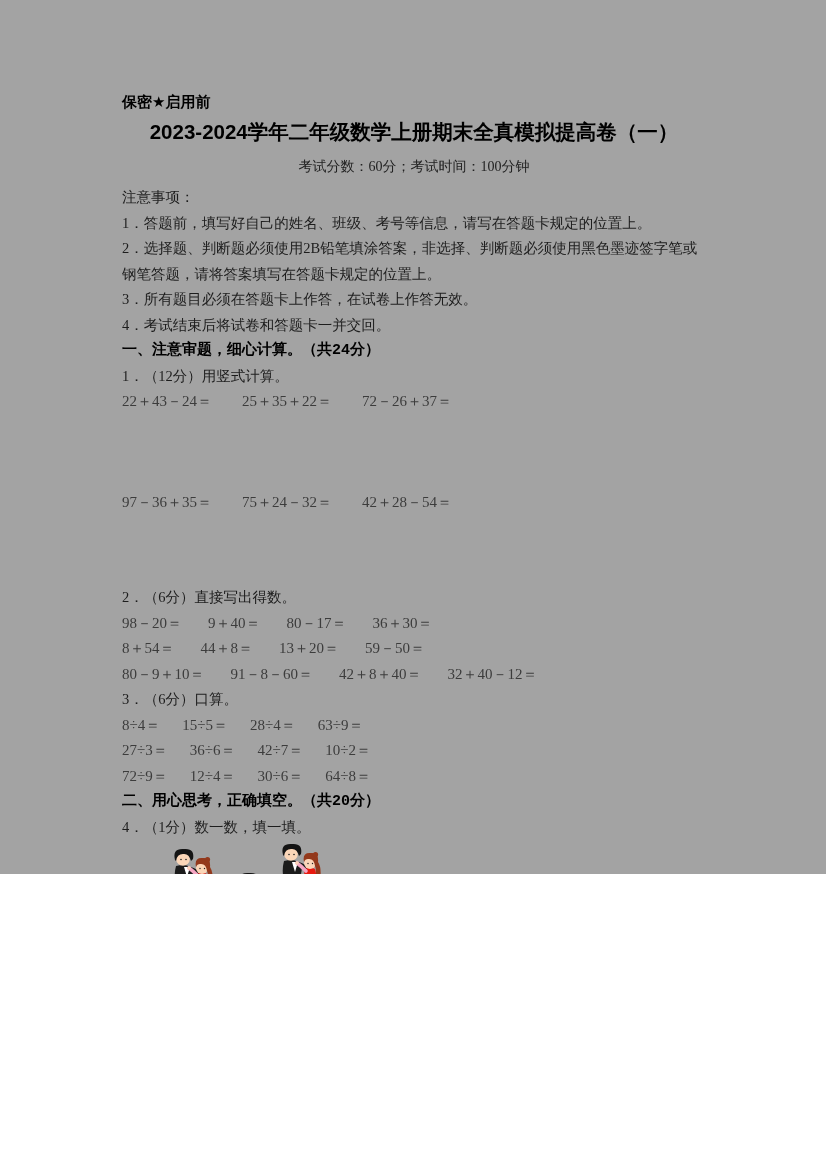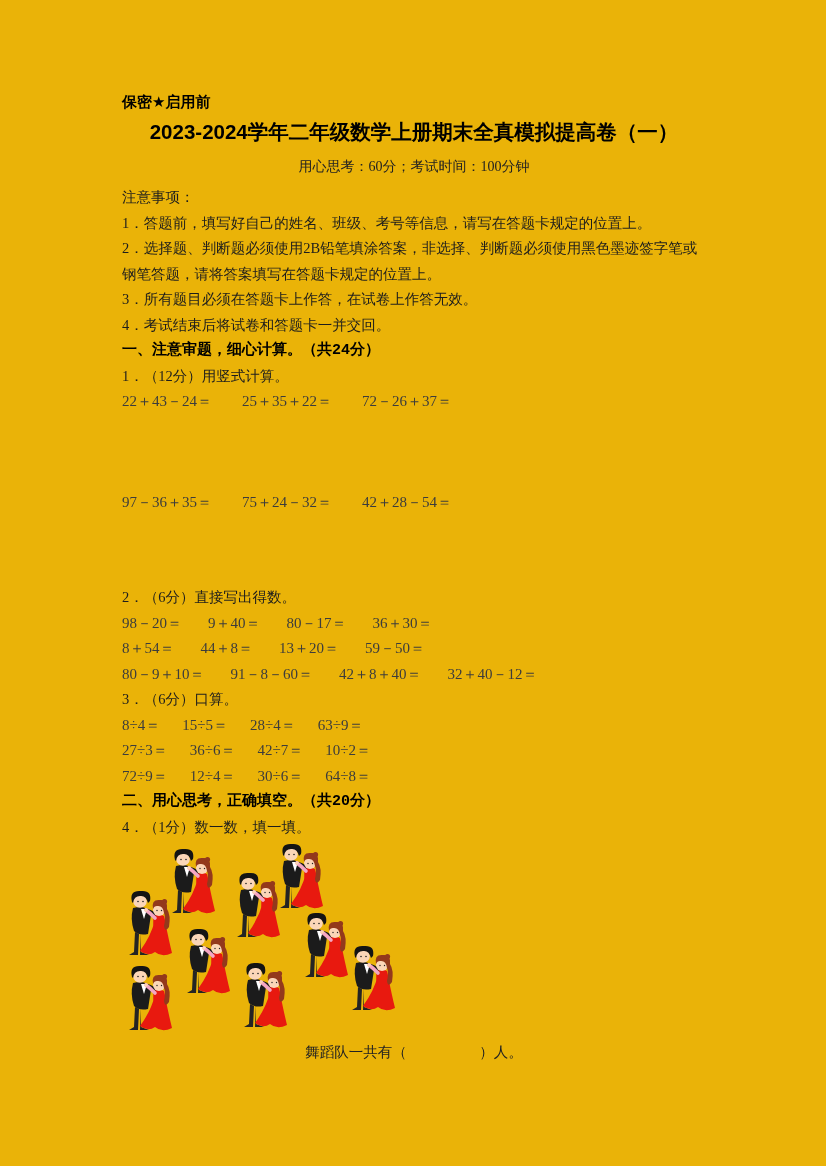--- a/index.html
+++ b/index.html
@@ -1,19 +1,19 @@
 <!DOCTYPE html>
 <html><head>
 <meta charset="utf-8">
 <style>
   html,body{margin:0;padding:0;background:#ffffff;}
   .page{
     position:relative;
-    width:826px;height:1166px;
-    background:#eab308;
+    width:826px;height:874px;
+    background:#a3a3a3;
     overflow:hidden;
     font-family:"Liberation Serif","DejaVu Serif",serif;
     color:#1d1d1d;
   }
   .content{padding:93px 120px 0 122px;width:584px;}
   .confidential{
     font-family:"Liberation Sans","DejaVu Sans",sans-serif;
     font-weight:bold;font-size:15px;line-height:18px;color:#000;
   }
   .title{
@@ -43,21 +43,21 @@
 </head>
 <body>
 
 <div class="page">
   <div class="content">
 
     <div class="confidential">保密★启用前</div>
 
     <h1 class="title">2023-2024学年二年级数学上册期末全真模拟提高卷（一）</h1>
 
-    <div class="exam-info">用心思考：60分；考试时间：100分钟</div>
+    <div class="exam-info">考试分数：60分；考试时间：100分钟</div>
 
     <div class="body-line notice-heading">注意事项：</div>
     <div class="body-line">1．答题前，填写好自己的姓名、班级、考号等信息，请写在答题卡规定的位置上。</div>
     <div class="body-line">2．选择题、判断题必须使用2B铅笔填涂答案，非选择、判断题必须使用黑色墨迹签字笔或钢笔答题，请将答案填写在答题卡规定的位置上。</div>
     <div class="body-line">3．所有题目必须在答题卡上作答，在试卷上作答无效。</div>
     <div class="body-line">4．考试结束后将试卷和答题卡一并交回。</div>
 
     <div class="sec-heading">一、注意审题，细心计算。（共24分）</div>
 
     <div class="body-line">1．（12分）用竖式计算。</div>

